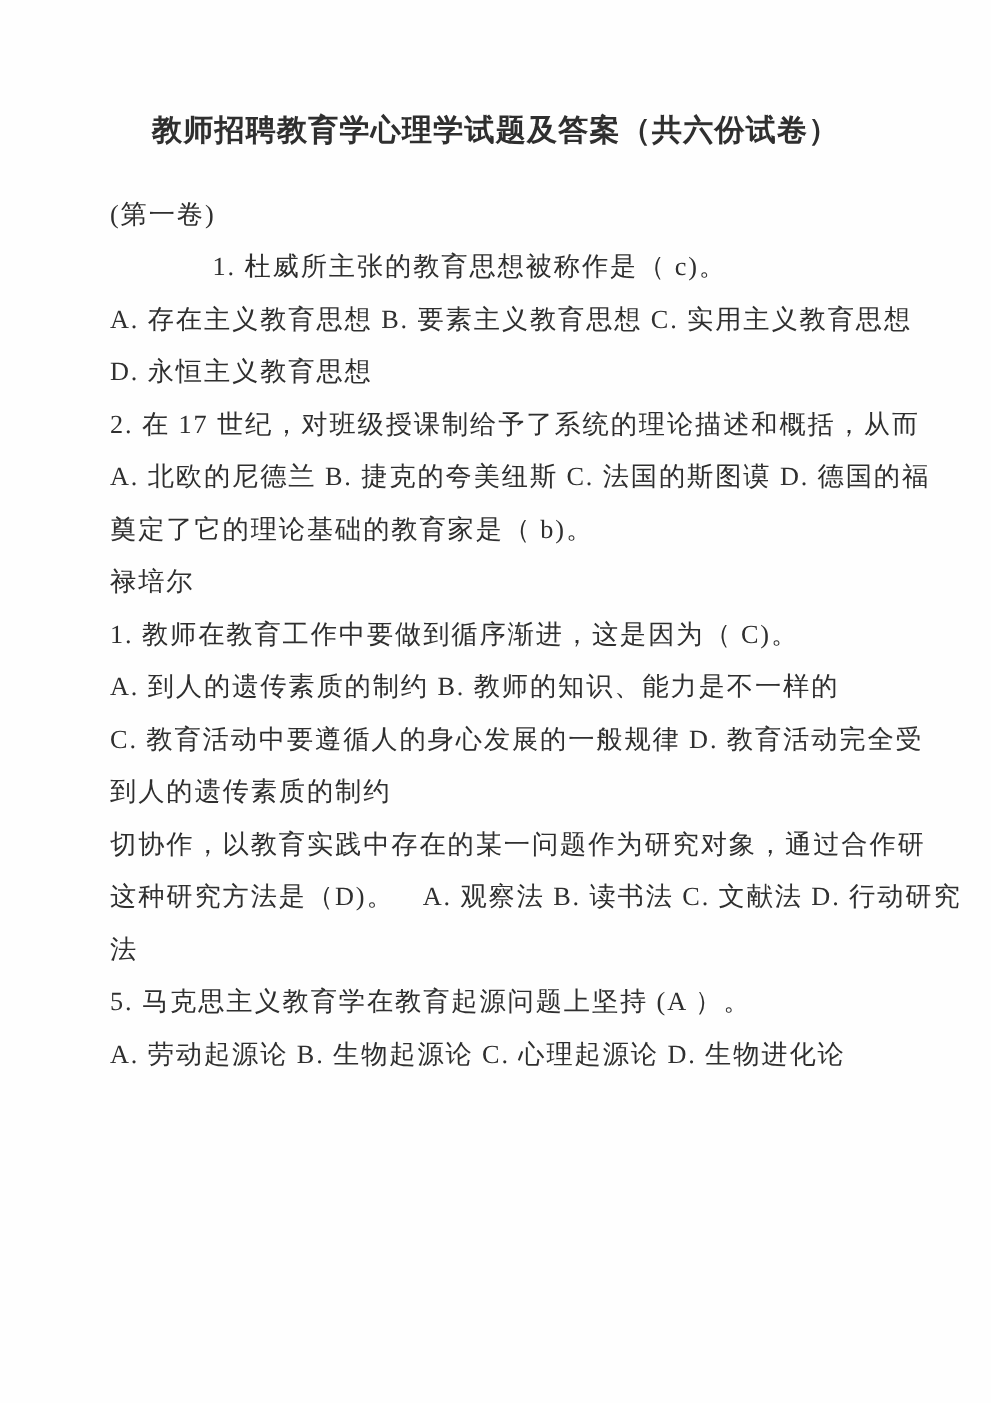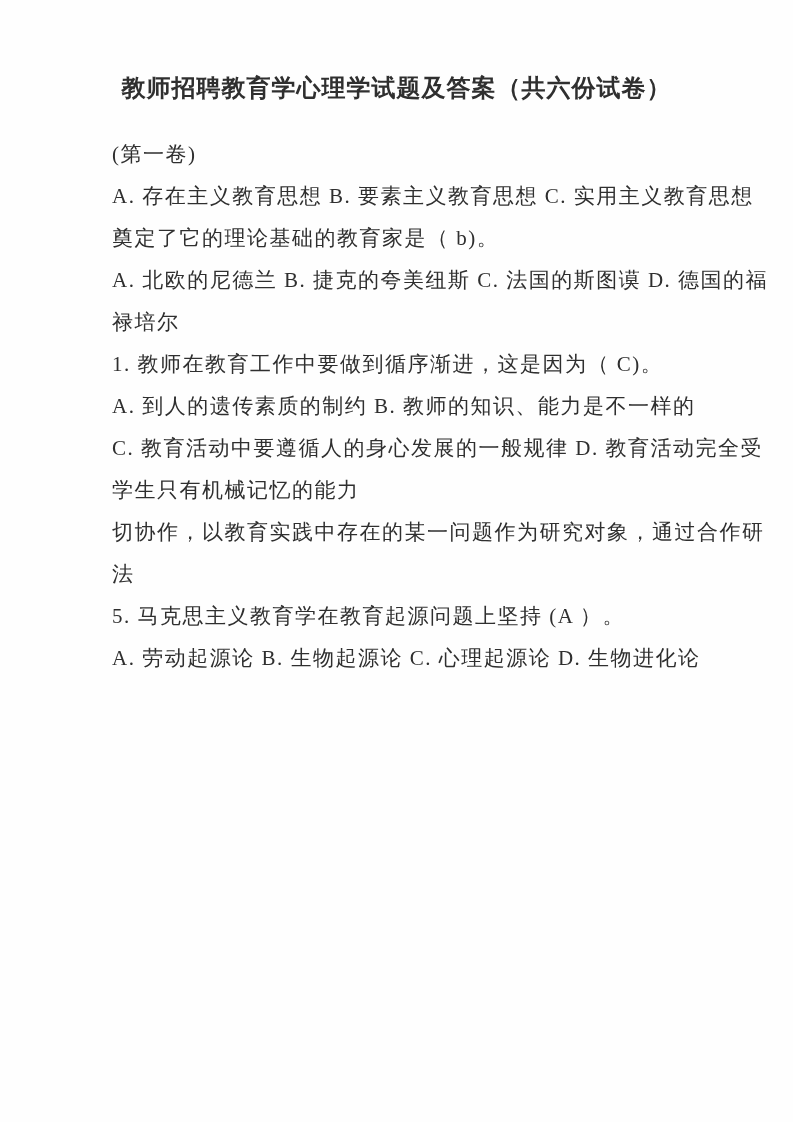--- a/index.html
+++ b/index.html
@@ -11,79 +11,83 @@
     position: relative;
     width: 793px;
     height: 1122px;
     margin: 0 auto;
     background: #fefefe;
     color: #2f2f2f;
     font-family: "Liberation Serif", "DejaVu Serif", serif;
     overflow: hidden;
   }
   .title {
-    padding-top: 66px;
+    padding-top: 83px;
     height: 45px;
     line-height: 45px;
     text-align: center;
     font-weight: bold;
     font-size: 24px;
     letter-spacing: 1px;
   }
   .content {
     margin-top: 22px;
   }
   .line {
     height: 42px;
     line-height: 42px;
     font-size: 21px;
     letter-spacing: 1.5px;
-    padding: 0 112px;
+    padding: 0 88px;
     white-space: pre;
     overflow: visible;
   }
   .line.indent {
     padding-left: 170px;
   }
 </style>
 </head>
 <body>
 
 <div class="page">
 
   <div class="title">教师招聘教育学心理学试题及答案（共六份试卷）</div>
 
   <div class="content">
 
     <div class="line">(第一卷)</div>
 
 
+    <div class="line indent">1. 杜威所主张的教育思想被称作是（ c)。</div>
 
     <div class="line">A. 存在主义教育思想 B. 要素主义教育思想 C. 实用主义教育思想</div>
 
+    <div class="line">D. 永恒主义教育思想</div>
 
+    <div class="line">2. 在 17 世纪，对班级授课制给予了系统的理论描述和概括，从而</div>
+
+    <div class="line">A. 北欧的尼德兰 B. 捷克的夸美纽斯 C. 法国的斯图谟 D. 德国的福</div>
 
     <div class="line">奠定了它的理论基础的教育家是（ b)。</div>
-
-    <div class="line">A. 北欧的尼德兰 B. 捷克的夸美纽斯 C. 法国的斯图谟 D. 德国的福</div>
 
     <div class="line">禄培尔</div>
 
     <div class="line">1. 教师在教育工作中要做到循序渐进，这是因为（ C)。</div>
 
     <div class="line">A. 到人的遗传素质的制约 B. 教师的知识、能力是不一样的</div>
 
     <div class="line">C. 教育活动中要遵循人的身心发展的一般规律 D. 教育活动完全受</div>
 
-    <div class="line">学生只有机械记忆的能力</div>
+    <div class="line">到人的遗传素质的制约</div>
 
 
     <div class="line">切协作，以教育实践中存在的某一问题作为研究对象，通过合作研</div>
 
 
+    <div class="line">这种研究方法是（D)。　A. 观察法 B. 读书法 C. 文献法 D. 行动研究</div>
 
     <div class="line">法</div>
 
     <div class="line">5. 马克思主义教育学在教育起源问题上坚持 (A ）。</div>
 
     <div class="line">A. 劳动起源论 B. 生物起源论 C. 心理起源论 D. 生物进化论</div>
 
 
   </div>
 </div>

